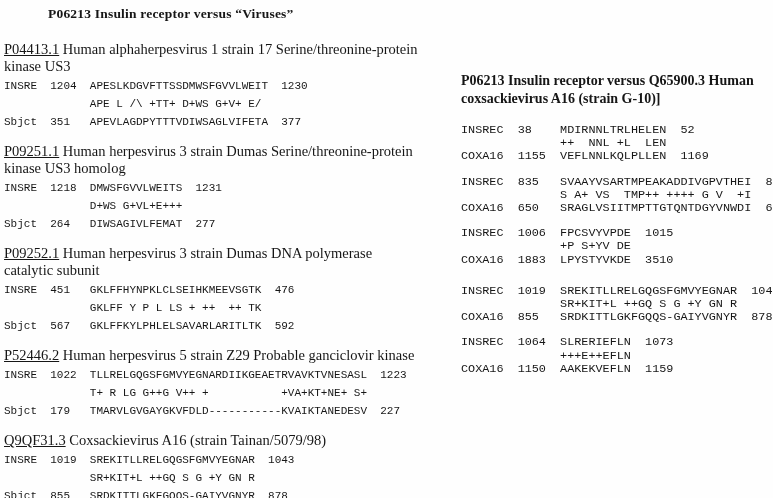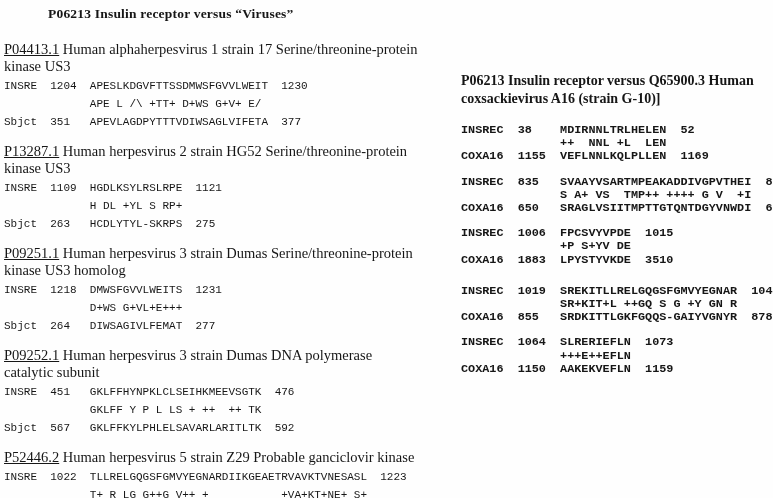--- a/index.html
+++ b/index.html
@@ -12,62 +12,57 @@
   .section { margin-bottom:12px; }
   .sec-header { font-size:14.5px; line-height:17px; max-width:420px; }
   .sec-idx-4 .sec-header { max-width:448px; }
   .acc { text-decoration:underline; }
   pre.align {
     font-family:"Liberation Mono", "DejaVu Sans Mono", monospace;
     font-size:11px; line-height:18px; margin:2px 0 0 0; white-space:pre;
   }
   .right-col { position:absolute; left:461px; top:72px; width:328px; }
   .right-title { font-weight:bold; font-size:14px; line-height:18px; max-width:322px; margin:0 0 16px 0; }
-  .right-col pre.align { font-size:11.8px; line-height:13.2px; margin:0 16px 12px 0;font-weight:bold; }
+  .right-col pre.align { font-size:11.8px; line-height:13.2px; margin:0 16px 12px 0; }
   .right-col .align-block:nth-of-type(3) pre.align,
   .right-col .align-block:nth-of-type(5) pre.align { margin-bottom:18px; }
 </style>
 </head>
 <body>
 
 <div class="page">
   <div class="left-col">
     <div class="doc-title">P06213 Insulin receptor versus “Viruses”</div>
     <div id="left-sections">
         <div class="section sec-idx-0">
           <div class="sec-header"><span class="acc">P04413.1</span><span> Human alphaherpesvirus 1 strain 17 Serine/threonine-protein kinase US3</span></div>
           <pre class="align">INSRE  1204  APESLKDGVFTTSSDMWSFGVVLWEIT  1230
              APE L /\ +TT+ D+WS G+V+ E/
 Sbjct  351   APEVLAGDPYTTTVDIWSAGLVIFETA  377</pre>
-        </div>
-        <div class="section sec-idx-1">
-          <div class="sec-header"><span class="acc">P13287.1</span><span> Human herpesvirus 2 strain HG52 Serine/threonine-protein kinase US3</span></div>
-          <pre class="align">INSRE  1109  HGDLKSYLRSLRPE  1121
-             H DL +YL S RP+
-Sbjct  263   HCDLYTYL-SKRPS  275</pre>
         </div>
         <div class="section sec-idx-2">
           <div class="sec-header"><span class="acc">P09251.1</span><span> Human herpesvirus 3 strain Dumas Serine/threonine-protein kinase US3 homolog</span></div>
           <pre class="align">INSRE  1218  DMWSFGVVLWEITS  1231
              D+WS G+VL+E+++
 Sbjct  264   DIWSAGIVLFEMAT  277</pre>
         </div>
         <div class="section sec-idx-3">
           <div class="sec-header"><span class="acc">P09252.1</span><span> Human herpesvirus 3 strain Dumas DNA polymerase catalytic subunit</span></div>
           <pre class="align">INSRE  451   GKLFFHYNPKLCLSEIHKMEEVSGTK  476
              GKLFF Y P L LS + ++  ++ TK
 Sbjct  567   GKLFFKYLPHLELSAVARLARITLTK  592</pre>
         </div>
         <div class="section sec-idx-4">
           <div class="sec-header"><span class="acc">P52446.2</span><span> Human herpesvirus 5 strain Z29 Probable ganciclovir kinase</span></div>
           <pre class="align">INSRE  1022  TLLRELGQGSFGMVYEGNARDIIKGEAETRVAVKTVNESASL  1223
              T+ R LG G++G V++ +           +VA+KT+NE+ S+
 Sbjct  179   TMARVLGVGAYGKVFDLD-----------KVAIKTANEDESV  227</pre>
         </div>
         <div class="section sec-idx-5">
+          <div class="sec-header"><span class="acc">Q9QF31.3</span><span> Coxsackievirus A16 (strain Tainan/5079/98)</span></div>
           <pre class="align">INSRE  1019  SREKITLLRELGQGSFGMVYEGNAR  1043
              SR+KIT+L ++GQ S G +Y GN R
 Sbjct  855   SRDKITTLGKFGQQS-GAIYVGNYR  878</pre>
         </div>
       </div>
   </div>
   <div class="right-col">
     <div class="right-title">P06213 Insulin receptor versus Q65900.3 Human coxsackievirus A16 (strain G-10)]</div>
     <div id="right-blocks">
         <div class="align-block">

